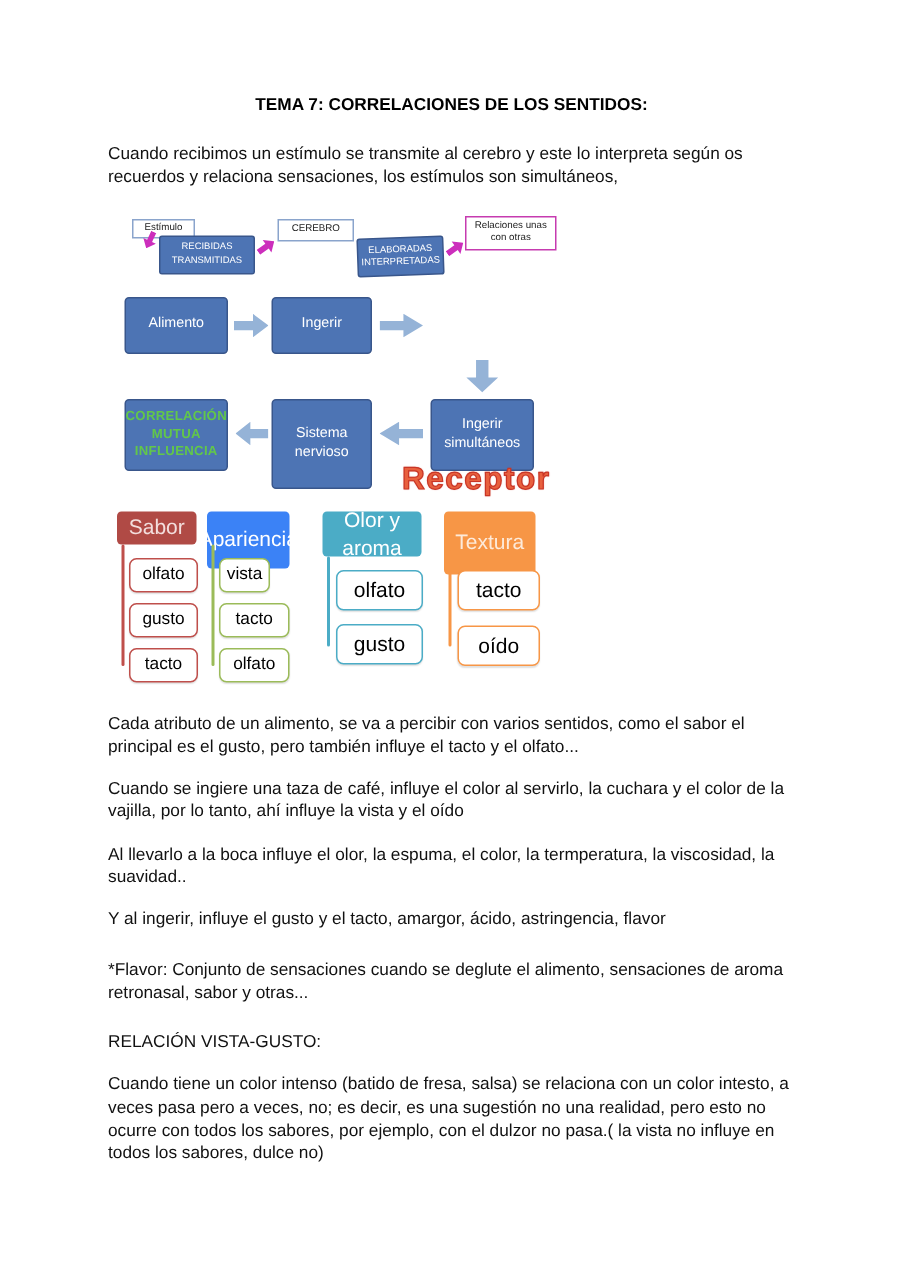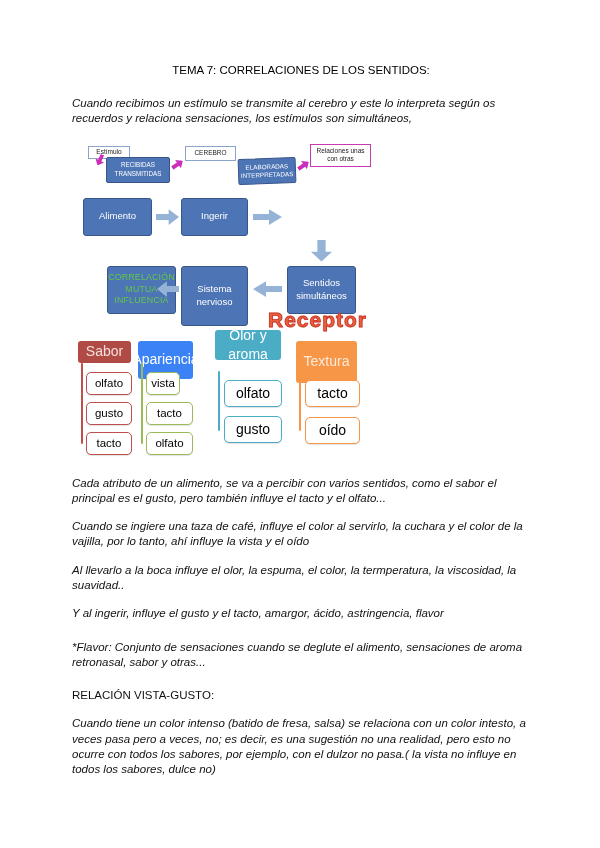--- a/index.html
+++ b/index.html
@@ -3,22 +3,22 @@
 <meta charset="utf-8">
 <style>
   * { margin:0; padding:0; box-sizing:border-box; }
   html,body { background:#ffffff; }
   .page {
     width:600px; height:848px; background:#ffffff; position:relative;
     font-family:"Liberation Sans", sans-serif; color:#1a1a1a; overflow:hidden;
     margin:0 auto;
   }
   .content { position:absolute; left:72px; top:64px; width:458px; }
-  .doc-title { font-size:11.5px; font-weight:normal; text-align:center; margin-bottom:20px; color:#000; }
-  .para { font-size:11.5px; line-height:1.33; margin-bottom:13px; color:#111;font-style:italic; }
+  .doc-title { font-size:11.5px; font-weight:bold; text-align:center; margin-bottom:20px; color:#000; }
+  .para { font-size:11.5px; line-height:1.33; margin-bottom:13px; color:#111; }
   .subhead { font-size:11.5px; line-height:1.33; margin-bottom:13px; color:#111; }
 
   
   .diagram { position:relative; height:324px; margin-top:2px; margin-bottom:12px; }
 
   
   .labelbox {
     position:absolute; background:#fff; border:1px solid #8aa4cc;
     font-size:6.5px; line-height:1.2; display:flex; align-items:center; justify-content:center;
     text-align:center; color:#222; padding:1px;
@@ -33,21 +33,21 @@
     position:absolute; background:#cc2ebc;
     clip-path:polygon(0 32%,55% 32%,55% 4%,100% 50%,55% 96%,55% 68%,0 68%);
   }
 
   
   .flowbox {
     position:absolute; background:#4d74b4; border:1px solid #39568b; border-radius:3px;
     color:#fff; font-size:9.5px; line-height:1.3; display:flex; align-items:center; justify-content:center;
     text-align:center; padding:2px;
   }
-  .greentext { color:#62c74a; font-size:8.8px; font-weight:normal; letter-spacing:0.2px;margin-left:24px; }
+  .greentext { color:#62c74a; font-size:8.8px; font-weight:bold; letter-spacing:0.2px; }
   .arrow-right { position:absolute; background:#95b3d7;
     clip-path:polygon(0 32%,55% 32%,55% 4%,100% 50%,55% 96%,55% 68%,0 68%); }
   .arrow-left { position:absolute; background:#95b3d7;
     clip-path:polygon(100% 32%,45% 32%,45% 4%,0 50%,45% 96%,45% 68%,100% 68%); }
   .arrow-down { position:absolute; background:#95b3d7;
     clip-path:polygon(32% 0,68% 0,68% 55%,96% 55%,50% 100%,4% 55%,32% 55%); }
 
   .receptor {
     position:absolute; font-size:21px; font-weight:bold; letter-spacing:1px;
     color:#e8603e; -webkit-text-stroke:0.8px #c93526;
@@ -97,37 +97,37 @@
       <div class="arrow-right" style="left:84px; top:69px; width:23px; height:17px;"></div>
       <div class="flowbox" style="left:109px; top:58px; width:67px; height:38px;">Ingerir</div>
       <div class="arrow-right" style="left:181px; top:69px; width:29px; height:17px;"></div>
 
       <div class="arrow-down" style="left:238px; top:100px; width:23px; height:22px;"></div>
 
       <div class="flowbox greentext" style="left:11px; top:126px; width:69px; height:48px;">CORRELACIÓN MUTUA INFLUENCIA</div>
       <div class="arrow-left" style="left:85px; top:141px; width:22px; height:17px;"></div>
       <div class="flowbox" style="left:109px; top:126px; width:67px; height:60px;">Sistema nervioso</div>
       <div class="arrow-left" style="left:181px; top:141px; width:29px; height:17px;"></div>
-      <div class="flowbox" style="left:215px; top:126px; width:69px; height:48px;">Sentidos simultáneos</div>
+      <div class="flowbox" style="left:215px; top:126px; width:69px; height:48px;">Ingerir simultáneos</div>
 
       <div class="receptor" style="left:196px; top:168px;">Receptor</div>
 
       <div class="lheader" style="left:6px; top:201px; width:53px; height:22px; background:#b04a45; color:#f3dedd;">Sabor</div>
       <div class="spine" style="left:9px; top:223px; height:81px; background:#bf4f4b;"></div>
       <div class="litem fsm b1" style="left:14px; top:232px; width:46px; height:23px;">olfato</div>
       <div class="litem fsm b1" style="left:14px; top:262px; width:46px; height:23px;">gusto</div>
       <div class="litem fsm b1" style="left:14px; top:292px; width:46px; height:23px;">tacto</div>
 
       <div class="lheader" style="left:66px; top:201px; width:55px; height:38px; background:#3b82f6; color:#ffffff;text-align:right;">Apariencia</div>
       <div class="spine" style="left:69px; top:223px; height:81px; background:#9bbb59;"></div>
       <div class="litem fsm b2" style="left:74px; top:232px; width:34px; height:23px;">vista</div>
       <div class="litem fsm b2" style="left:74px; top:262px; width:47px; height:23px;">tacto</div>
       <div class="litem fsm b2" style="left:74px; top:292px; width:47px; height:23px;">olfato</div>
 
-      <div class="lheader" style="left:143px; top:190px; width:66px; height:30px; background:#4bacc6; color:#ffffff;">Olor y aroma</div>
+      <div class="lheader" style="left:143px; top:201px; width:66px; height:30px; background:#4bacc6; color:#ffffff;">Olor y aroma</div>
       <div class="spine" style="left:146px; top:231px; height:60px; background:#4bacc6;"></div>
       <div class="litem flg b3" style="left:152px; top:240px; width:58px; height:27px;">olfato</div>
       <div class="litem flg b3" style="left:152px; top:276px; width:58px; height:27px;">gusto</div>
 
       <div class="lheader" style="left:224px; top:201px; width:61px; height:42px; background:#f79646; color:#fdeada;">Textura</div>
       <div class="spine" style="left:227px; top:227px; height:64px; background:#f79646;"></div>
       <div class="litem flg b4" style="left:233px; top:240px; width:55px; height:27px;">tacto</div>
       <div class="litem flg b4" style="left:233px; top:277px; width:55px; height:27px;">oído</div>
 
     </div>

